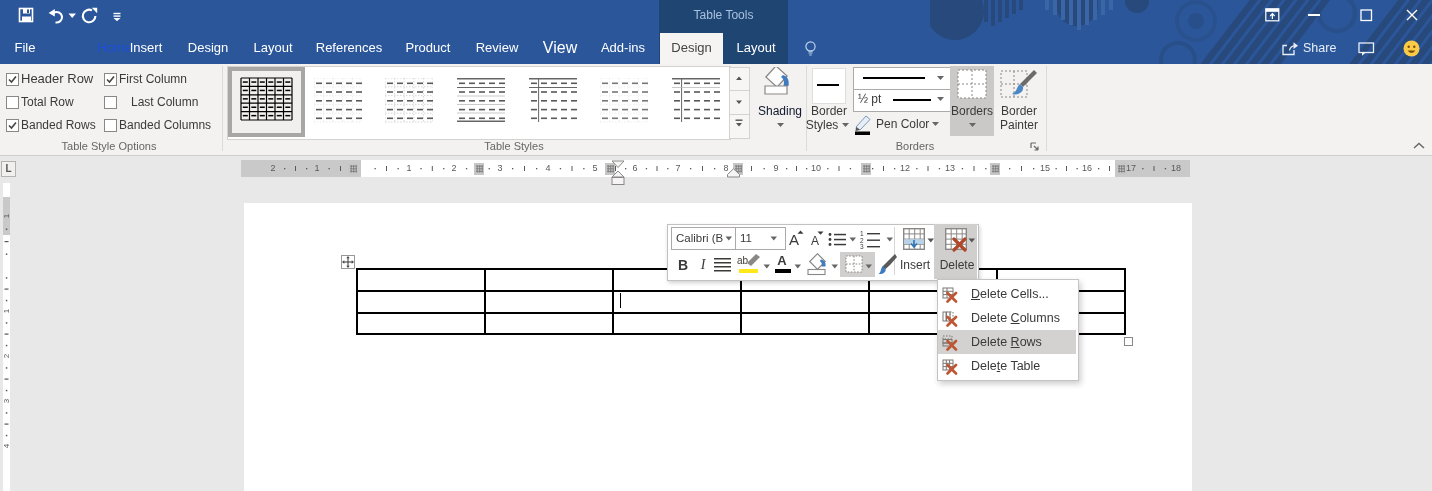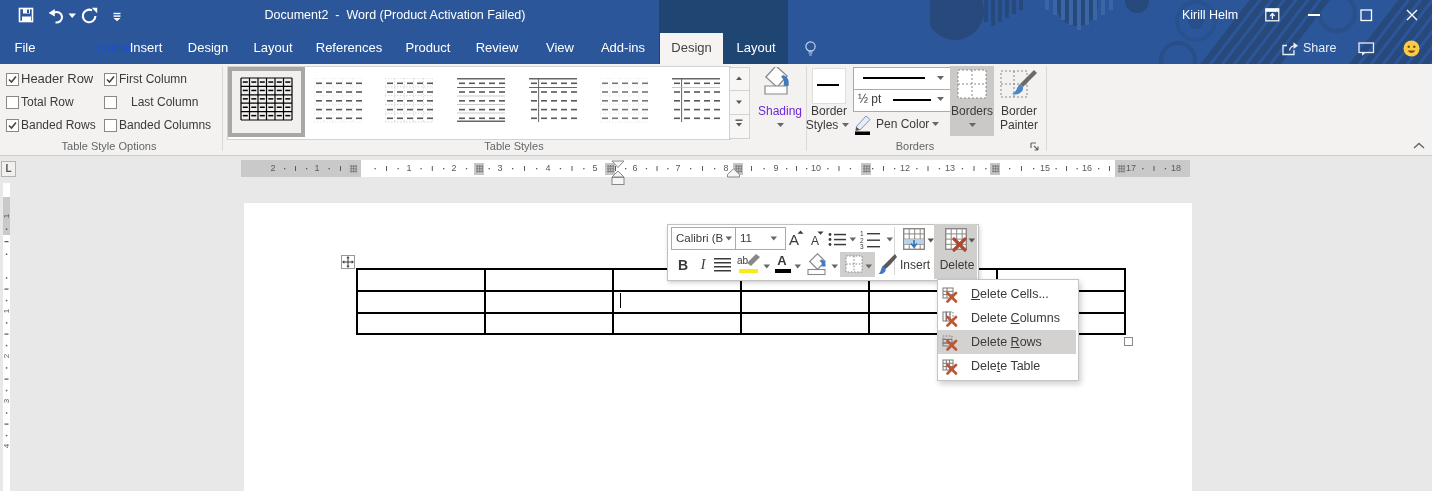--- a/index.html
+++ b/index.html
@@ -41,20 +41,21 @@
       <line x1="415" y1="75" x2="480" y2="-10" stroke="#27497c" stroke-width="6.5"></line>
       <line x1="427" y1="75" x2="492" y2="-10" stroke="#27497c" stroke-width="6.5"></line>
       <line x1="439" y1="75" x2="504" y2="-10" stroke="#27497c" stroke-width="6.5"></line>
       <line x1="451" y1="75" x2="516" y2="-10" stroke="#27497c" stroke-width="6.5"></line>
       <line x1="463" y1="75" x2="528" y2="-10" stroke="#27497c" stroke-width="6.5"></line>
       <line x1="475" y1="75" x2="540" y2="-10" stroke="#27497c" stroke-width="6.5"></line>
       <line x1="487" y1="75" x2="552" y2="-10" stroke="#27497c" stroke-width="6.5"></line>
       <circle cx="248" cy="60" r="17" fill="none" stroke="#27497c" stroke-width="4" opacity="0.6"></circle>
     </svg>
 <div style="position:absolute;left:659px;top:0;width:129px;height:64px;background:#1f4573;"></div>
+<div style="position:absolute;left:659px;top:0;width:129px;height:32px;color:#a9c0df;font-size:12px;text-align:center;line-height:30px;">Table Tools</div>
 <svg style="position:absolute;left:18px;top:7px;" width="17" height="17" viewBox="0 0 17 17">
       <rect x="1.5" y="1.5" width="13" height="13" fill="none" stroke="#fff" stroke-width="1.6"></rect>
       <rect x="5" y="2" width="7" height="4.5" fill="#fff"></rect>
       <rect x="4" y="9.5" width="9" height="5" fill="#fff"></rect>
       <rect x="9" y="2.5" width="2" height="3.5" fill="#2b579a"></rect>
     </svg>
 <svg style="position:absolute;left:46px;top:7px;" width="20" height="17" viewBox="0 0 20 17">
       <path d="M7 6 C11.5 3.6 15.5 5.8 16 9.5 C16.5 13.5 13 15.8 9.5 15.5" fill="none" stroke="#fff" stroke-width="2.1"></path>
       <path d="M8.8 2 L2.6 6 L8.8 9.6 Z" fill="#fff"></path>
     </svg>
@@ -63,43 +64,41 @@
     </svg>
 <svg style="position:absolute;left:80px;top:7px;" width="19" height="18" viewBox="0 0 19 18">
       <path d="M12 3.4 A 6.3 6.3 0 1 0 15.4 9" fill="none" stroke="#fff" stroke-width="2.1"></path>
       <path d="M11.8 0.8 L17.2 0.8 L17.2 6.2 Z" fill="#fff"></path>
     </svg>
 <svg style="position:absolute;left:112px;top:12px;" width="10" height="9" viewBox="0 0 10 9">
       <rect x="1.5" y="0.8" width="7" height="1.4" fill="#fff"></rect>
       <rect x="1.5" y="3.4" width="7" height="1.4" fill="#fff"></rect>
       <path d="M1.5 6 l7 0 l-3.5 3.2 Z" fill="#fff"></path>
     </svg>
-<div style="position:absolute;left:250px;top:0px;width:290px;height:30px;color:#fff;font-size:12.5px;text-align:center;line-height:30px;white-space:nowrap;">Document2&nbsp; -&nbsp; Word (Product Activation Failed)</div>
-<div style="position:absolute;left:1150px;top:0px;width:120px;height:30px;color:#fff;font-size:12.5px;text-align:center;line-height:30px;">Kirill Helm</div>
 <svg style="position:absolute;left:1265px;top:8px;" width="15" height="15" viewBox="0 0 15 15">
       <rect x="0.8" y="0.8" width="13" height="12" fill="none" stroke="#fff" stroke-width="1.2"></rect>
       <rect x="0.8" y="0.8" width="13" height="3" fill="#fff"></rect>
       <path d="M7.4 11 L7.4 6 M5.2 8 L7.4 5.6 L9.6 8" fill="none" stroke="#fff" stroke-width="1.2"></path>
     </svg>
 <div style="position:absolute;left:1308px;top:14px;width:12px;height:1.6px;background:#fff;"></div>
 <svg style="position:absolute;left:1360px;top:9px;" width="13" height="13" viewBox="0 0 13 13">
       <rect x="1" y="1" width="10.5" height="10.5" fill="none" stroke="#fff" stroke-width="1.3"></rect>
     </svg>
 <svg style="position:absolute;left:1405px;top:8px;" width="14" height="14" viewBox="0 0 14 14">
       <path d="M2 2 L12 12 M12 2 L2 12" stroke="#fff" stroke-width="1.4"></path>
     </svg>
 <div style="position:absolute;left:-20px;top:33px;width:90px;height:31px;color:#fff;font-size:13px;text-align:center;line-height:30px;">File</div>
 <div style="position:absolute;left:42px;top:33px;width:90px;height:31px;color:#1d4ed8;font-size:13px;text-align:right;line-height:30px;">Home</div>
 <div style="position:absolute;left:101px;top:33px;width:90px;height:31px;color:#fff;font-size:13px;text-align:center;line-height:30px;">Insert</div>
 <div style="position:absolute;left:163px;top:33px;width:90px;height:31px;color:#fff;font-size:13px;text-align:center;line-height:30px;">Design</div>
 <div style="position:absolute;left:228px;top:33px;width:90px;height:31px;color:#fff;font-size:13px;text-align:center;line-height:30px;">Layout</div>
 <div style="position:absolute;left:304px;top:33px;width:90px;height:31px;color:#fff;font-size:13px;text-align:center;line-height:30px;">References</div>
 <div style="position:absolute;left:383px;top:33px;width:90px;height:31px;color:#fff;font-size:13px;text-align:center;line-height:30px;">Product</div>
 <div style="position:absolute;left:452px;top:33px;width:90px;height:31px;color:#fff;font-size:13px;text-align:center;line-height:30px;">Review</div>
-<div style="position:absolute;left:515px;top:33px;width:90px;height:31px;color:#fff;font-size:13px;text-align:center;line-height:30px;">View</div>
+<div style="position:absolute;left:515px;top:33px;width:90px;height:31px;color:#fff;font-size:16px;text-align:center;line-height:30px;">View</div>
 <div style="position:absolute;left:578px;top:33px;width:90px;height:31px;color:#fff;font-size:13px;text-align:center;line-height:30px;">Add-ins</div>
 <div style="position:absolute;left:660px;top:33px;width:63px;height:31px;background:#f5f4f2;color:#444;font-size:13px;text-align:center;line-height:30px;">Design</div>
 <div style="position:absolute;left:723px;top:33px;width:66px;height:31px;color:#fff;font-size:13px;text-align:center;line-height:30px;">Layout</div>
 <svg style="position:absolute;left:804px;top:41px;" width="13" height="16" viewBox="0 0 13 16">
       <circle cx="6.5" cy="5.5" r="4.6" fill="none" stroke="#bdd3ee" stroke-width="1.2"></circle>
       <path d="M4.5 10 l4 0 M4.5 12 l4 0 M5.3 14 l2.4 0" stroke="#bdd3ee" stroke-width="1.1"></path>
     </svg>
 <svg style="position:absolute;left:1281px;top:41px;" width="18" height="15" viewBox="0 0 18 15">
       <path d="M6 4.5 L2 4.5 L2 13.5 L13 13.5 L13 9" fill="none" stroke="#e8eef7" stroke-width="1.3"></path>
       <path d="M8.5 9.5 C9 6.5 11 4.8 14.5 4.6" fill="none" stroke="#e8eef7" stroke-width="1.3"></path>
@@ -427,21 +426,21 @@
       <rect x="1.5" y="0.5" width="7" height="1.4" fill="#555"></rect>
       <path d="M2 4 L8 4 L5 7.5 Z" fill="#555"></path>
     </svg>
 <svg style="position:absolute;left:761px;top:67px;" width="38" height="36" viewBox="0 0 38 36">
       <g>
 <rect x="8" y="2" width="15" height="15" fill="#fdfdfd" stroke="#8a8886" stroke-width="1.3" transform="rotate(42 15.5 9.5)"></rect>
 <path d="M22 8 C27 9.5 28.5 14 27.5 19 L22.5 19 C23.5 15 23 12 20 10 Z" fill="#3f7bbf"></path>
 <path d="M4 19 L26 19 L26 27 L4 27 Z" fill="#fdfdfd" stroke="#8a8886" stroke-width="1.2"></path>
 </g>
     </svg>
-<div style="position:absolute;left:752px;top:104px;width:56px;height:14px;color:#6d28d9;font-size:12px;text-align:center;">Shading</div>
+<div style="position:absolute;left:752px;top:104px;width:56px;height:14px;color:#0f172a;font-size:12px;text-align:center;">Shading</div>
 <svg style="position:absolute;left:776px;top:122px;" width="9" height="6" viewBox="0 0 9 6">
       <path d="M1 1 L8 1 L4.5 5 Z" fill="#666"></path>
     </svg>
 <div style="position:absolute;left:812px;top:68px;width:32px;height:34px;background:#fff;border:1px solid #e0dedc;"></div>
 <div style="position:absolute;left:817px;top:84px;width:22px;height:2px;background:#000;"></div>
 <div style="position:absolute;left:804px;top:104px;width:50px;height:14px;color:#3b3a39;font-size:12px;text-align:center;">Border</div>
 <div style="position:absolute;left:797px;top:118px;width:50px;height:14px;color:#3b3a39;font-size:12px;text-align:center;">Styles</div>
 <svg style="position:absolute;left:841px;top:122px;" width="9" height="6" viewBox="0 0 9 6">
       <path d="M1 1 L8 1 L4.5 5 Z" fill="#666"></path>
     </svg>

